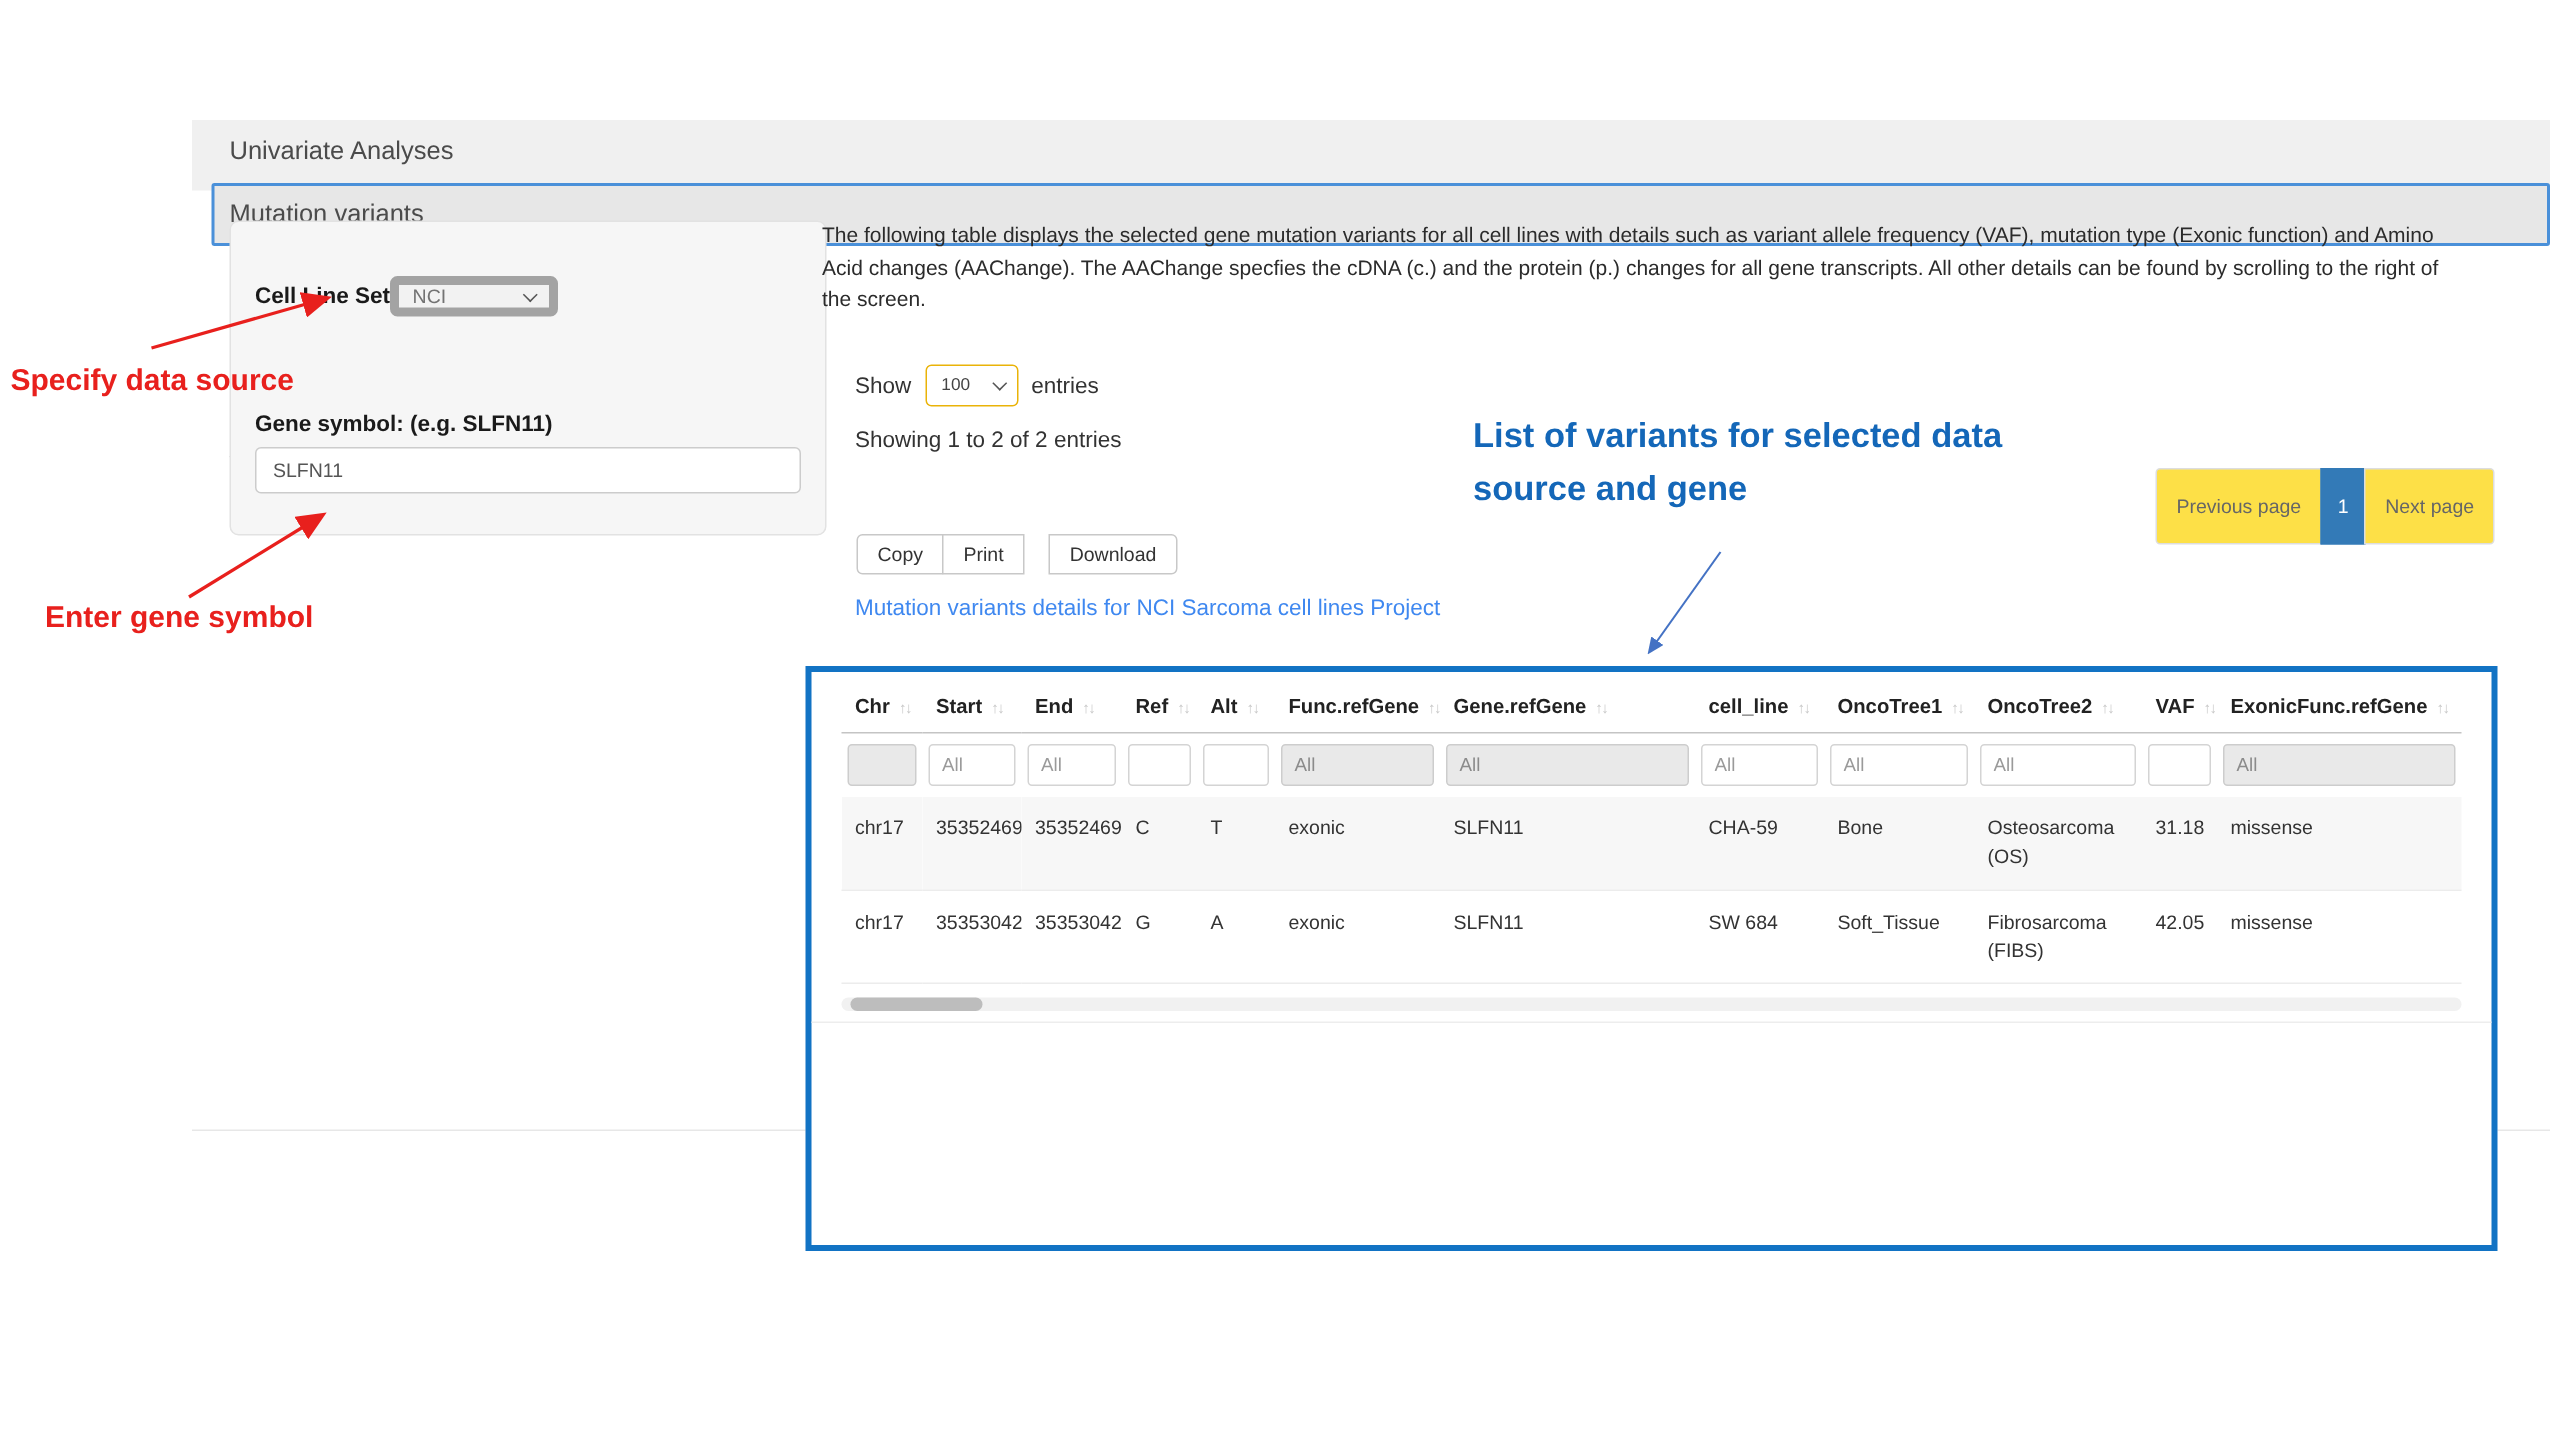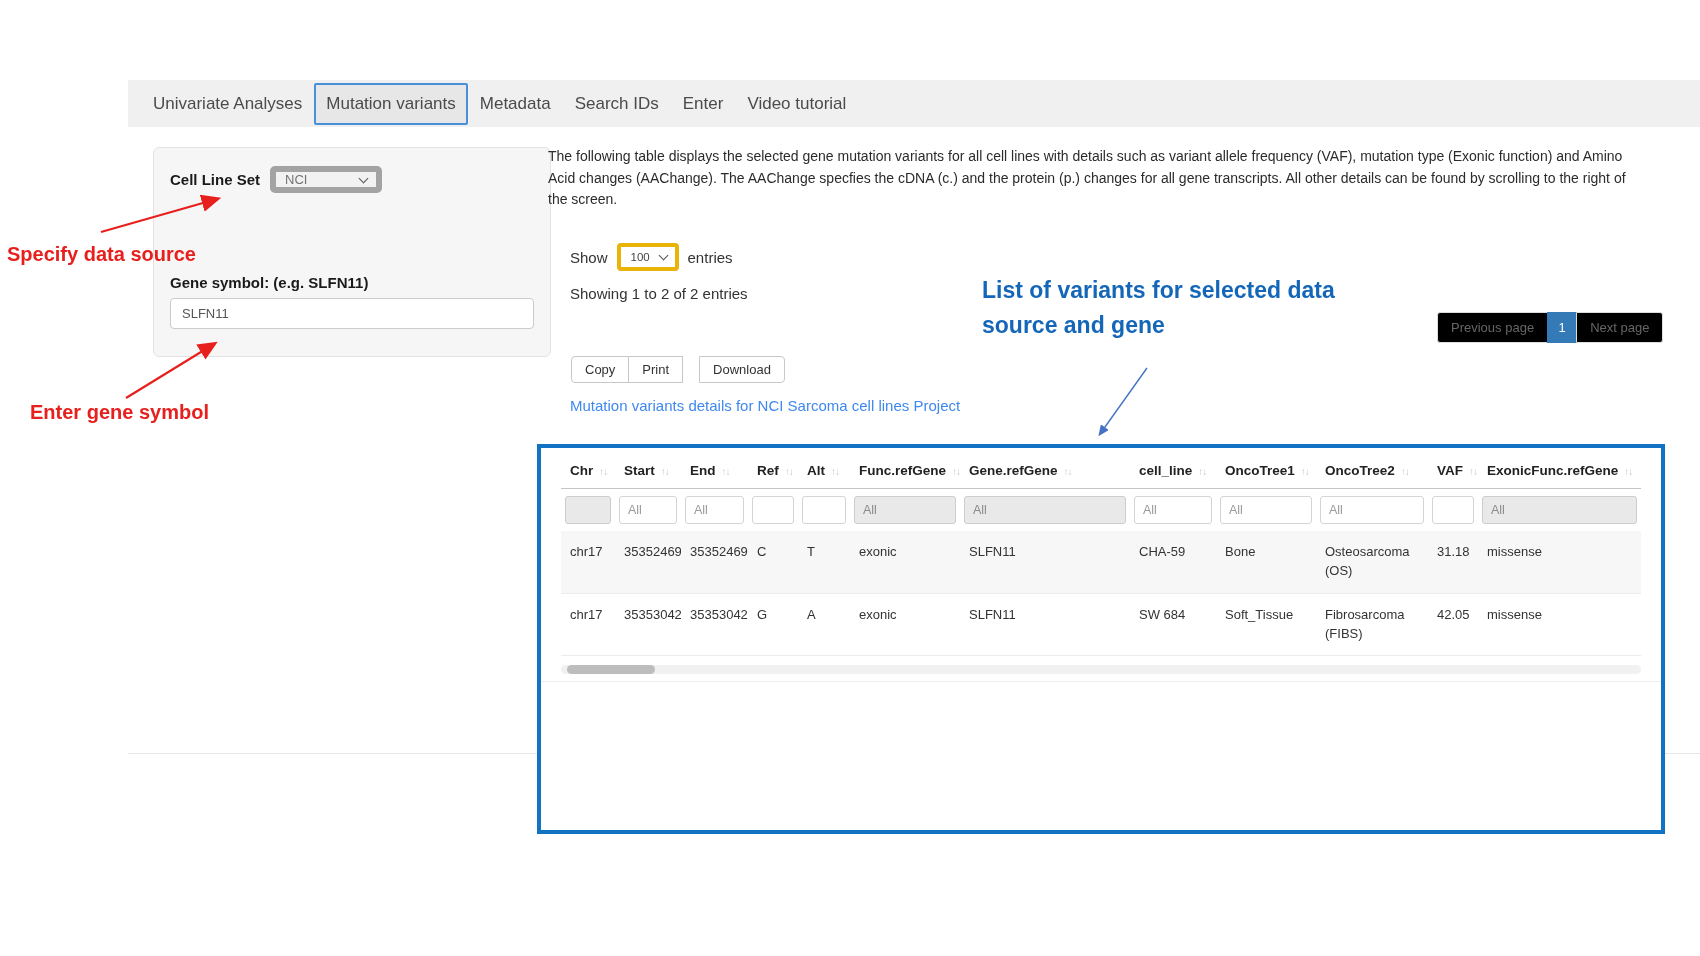--- a/index.html
+++ b/index.html
@@ -5,35 +5,35 @@
   * { box-sizing: border-box; }
   html,body { margin:0; padding:0; background:#fff; }
   .canvas {
     position:relative; width:1700px; height:956px; overflow:hidden; background:#fff;
     font-family:"Liberation Sans","DejaVu Sans",sans-serif; color:#333;
   }
 
   
   .nav-bar {
     position:absolute; left:128px; top:80px; right:0; height:47px;
-    background:#f0f0f0; display:flex; align-items:center; padding-left:13px;
+    background:#f0f0f0; display:flex; padding-left:13px;flex-direction:column;
   }
   .nav-tab {
     font-size:17px; color:#4b4b4b; padding:11px 12px; white-space:nowrap; cursor:default;
   }
   .nav-tab.active {
     background:#e7e7e7; border:2px solid #4a90d9; border-radius:2px; padding:9px 10px;
   }
 
   
   .side-panel {
     position:absolute; left:153px; top:147px; width:398px; height:210px;
     background:#f6f6f6; border:1px solid #e2e2e2; border-radius:6px; padding:16px;
   }
-  .cls-row { display:flex; align-items:center; gap:10px; margin-top:2px; }
+  .cls-row { display:flex; align-items:center; gap:0; margin-top:20px; }
   .b-label { font-weight:bold; font-size:15px; color:#1a1a1a; }
   .mac-select {
     display:flex; align-items:center; justify-content:space-between;
     width:112px; height:27px; background:#f2f2f2; border:6px solid #a3a3a3;
     border-radius:5px; padding:0 9px; font-size:13px; color:#737373;
   }
   .chev {
     width:7px; height:7px; border-right:1.5px solid #555; border-bottom:1.5px solid #555;
     transform:rotate(45deg); display:inline-block; margin-top:-3px;
   }
@@ -53,38 +53,38 @@
   .annot-svg { position:absolute; }
 
   
   .description {
     position:absolute; left:548px; top:146px; width:1097px;
     font-size:14px; line-height:21.5px; color:#2b2b2b;
   }
   .show-row { position:absolute; left:570px; top:243px; display:flex; align-items:center; gap:9px; font-size:15px; color:#333; }
   .len-select {
     display:flex; align-items:center; justify-content:space-between;
-    width:62px; height:28px; border:4px solid #eab308; border-radius:4px; background:#fff;
+    width:62px; height:28px; border:1px solid #eab308; border-radius:4px; background:#fff;
     padding:0 8px 0 10px; font-size:11.5px; color:#444;
   }
   .showing-info { position:absolute; left:570px; top:285px; font-size:15px; color:#333; }
   .btn-group { position:absolute; left:571px; top:356px; display:inline-flex; }
   .dt-btn {
     background:#fff; border:1px solid #c8c8c8; color:#333; font-size:13px;
     padding:5px 13px; font-family:inherit; cursor:default;
   }
   .dt-btn + .dt-btn { margin-left:-1px; }
   .dt-btn:first-child { border-radius:4px 0 0 4px; }
   .dt-btn:last-child  { border-radius:0 4px 4px 0;margin-left:16px; }
   .table-link { position:absolute; left:570px; top:397px; font-size:15px; color:#3f88f0; text-decoration:none; }
 
   
   .pagination { position:absolute; left:1437px; top:312px; display:flex; font-size:13px; }
   .page-btn {
-    background:#000000; border:1px solid #ddd; color:#666; padding:7px 13px; white-space:nowrap; cursor:default;
+    background:#fde047; border:1px solid #ddd; color:#666; padding:17px 13px; white-space:nowrap; cursor:default;
   }
   .page-btn.prev { border-radius:3px 0 0 3px; }
   .page-btn.next { border-radius:0 3px 3px 0; margin-left:-1px; }
   .page-current {
     background:#337ab7; border:1px solid #337ab7; color:#fff; width:30px;
     display:flex; align-items:center; justify-content:center; margin-left:-1px;
   }
 
   .page-rule { position:absolute; left:128px; top:753px; right:0; height:1px; background:#e7e7e7; }
 

